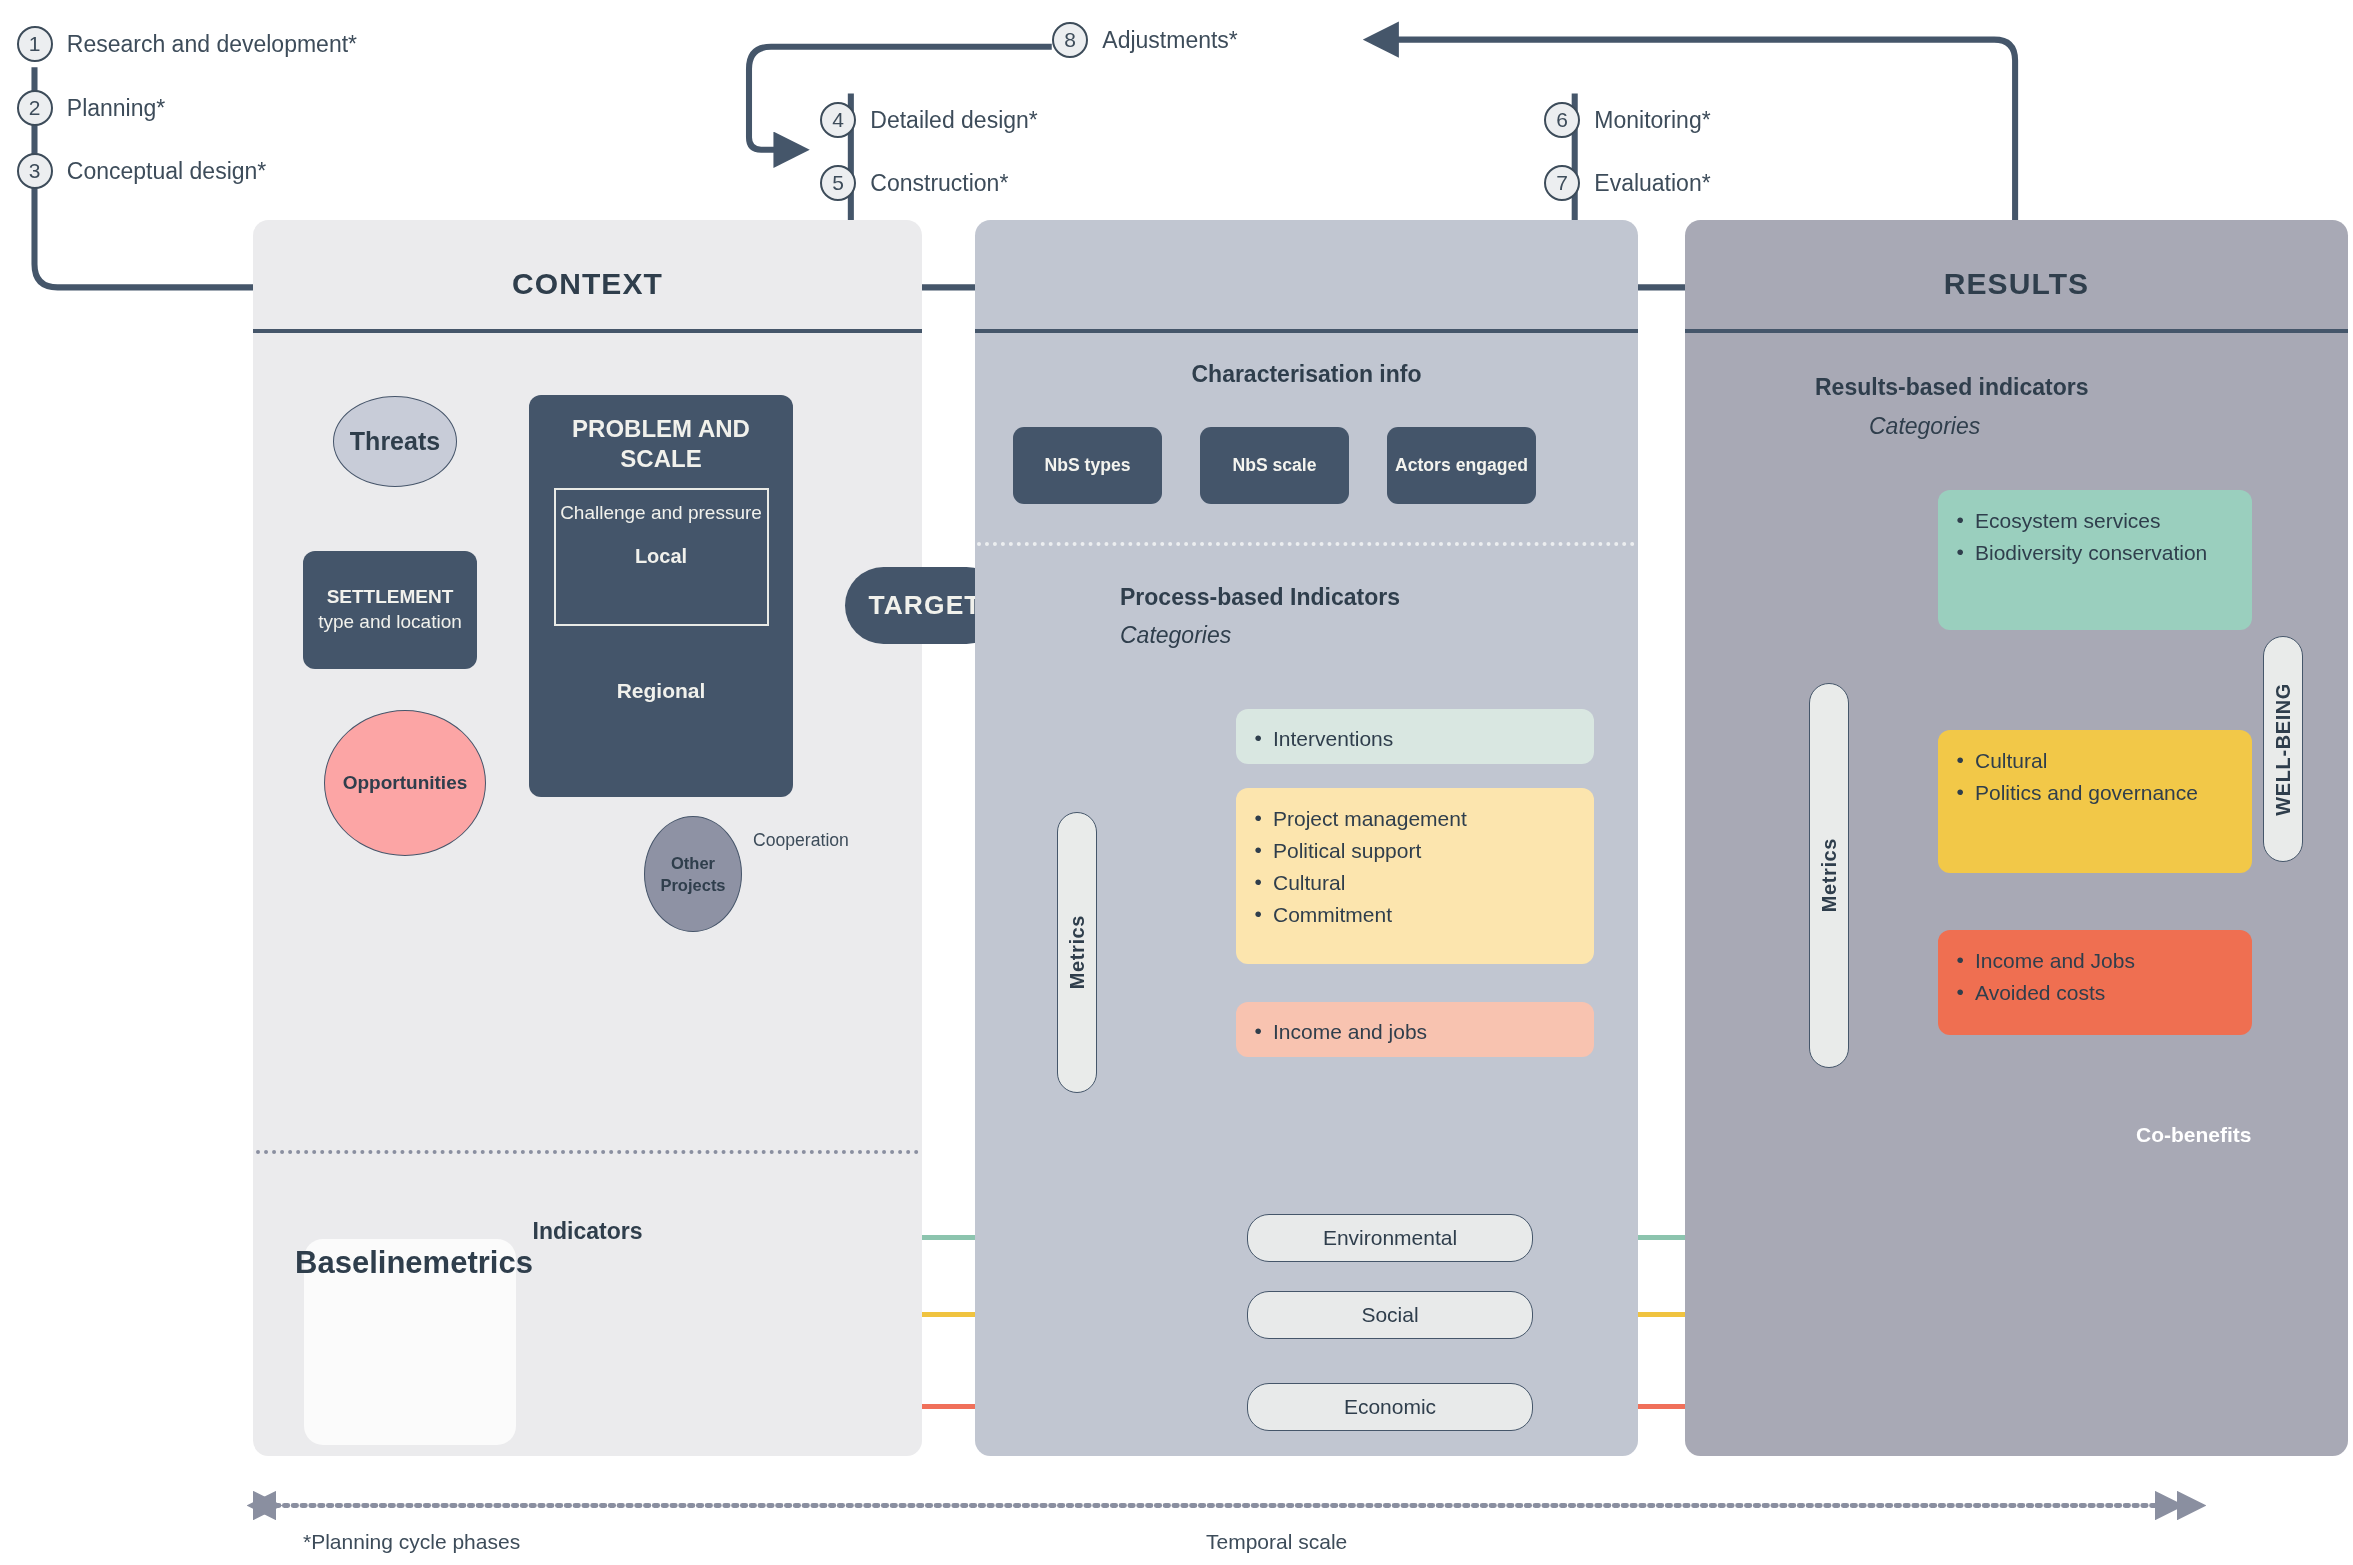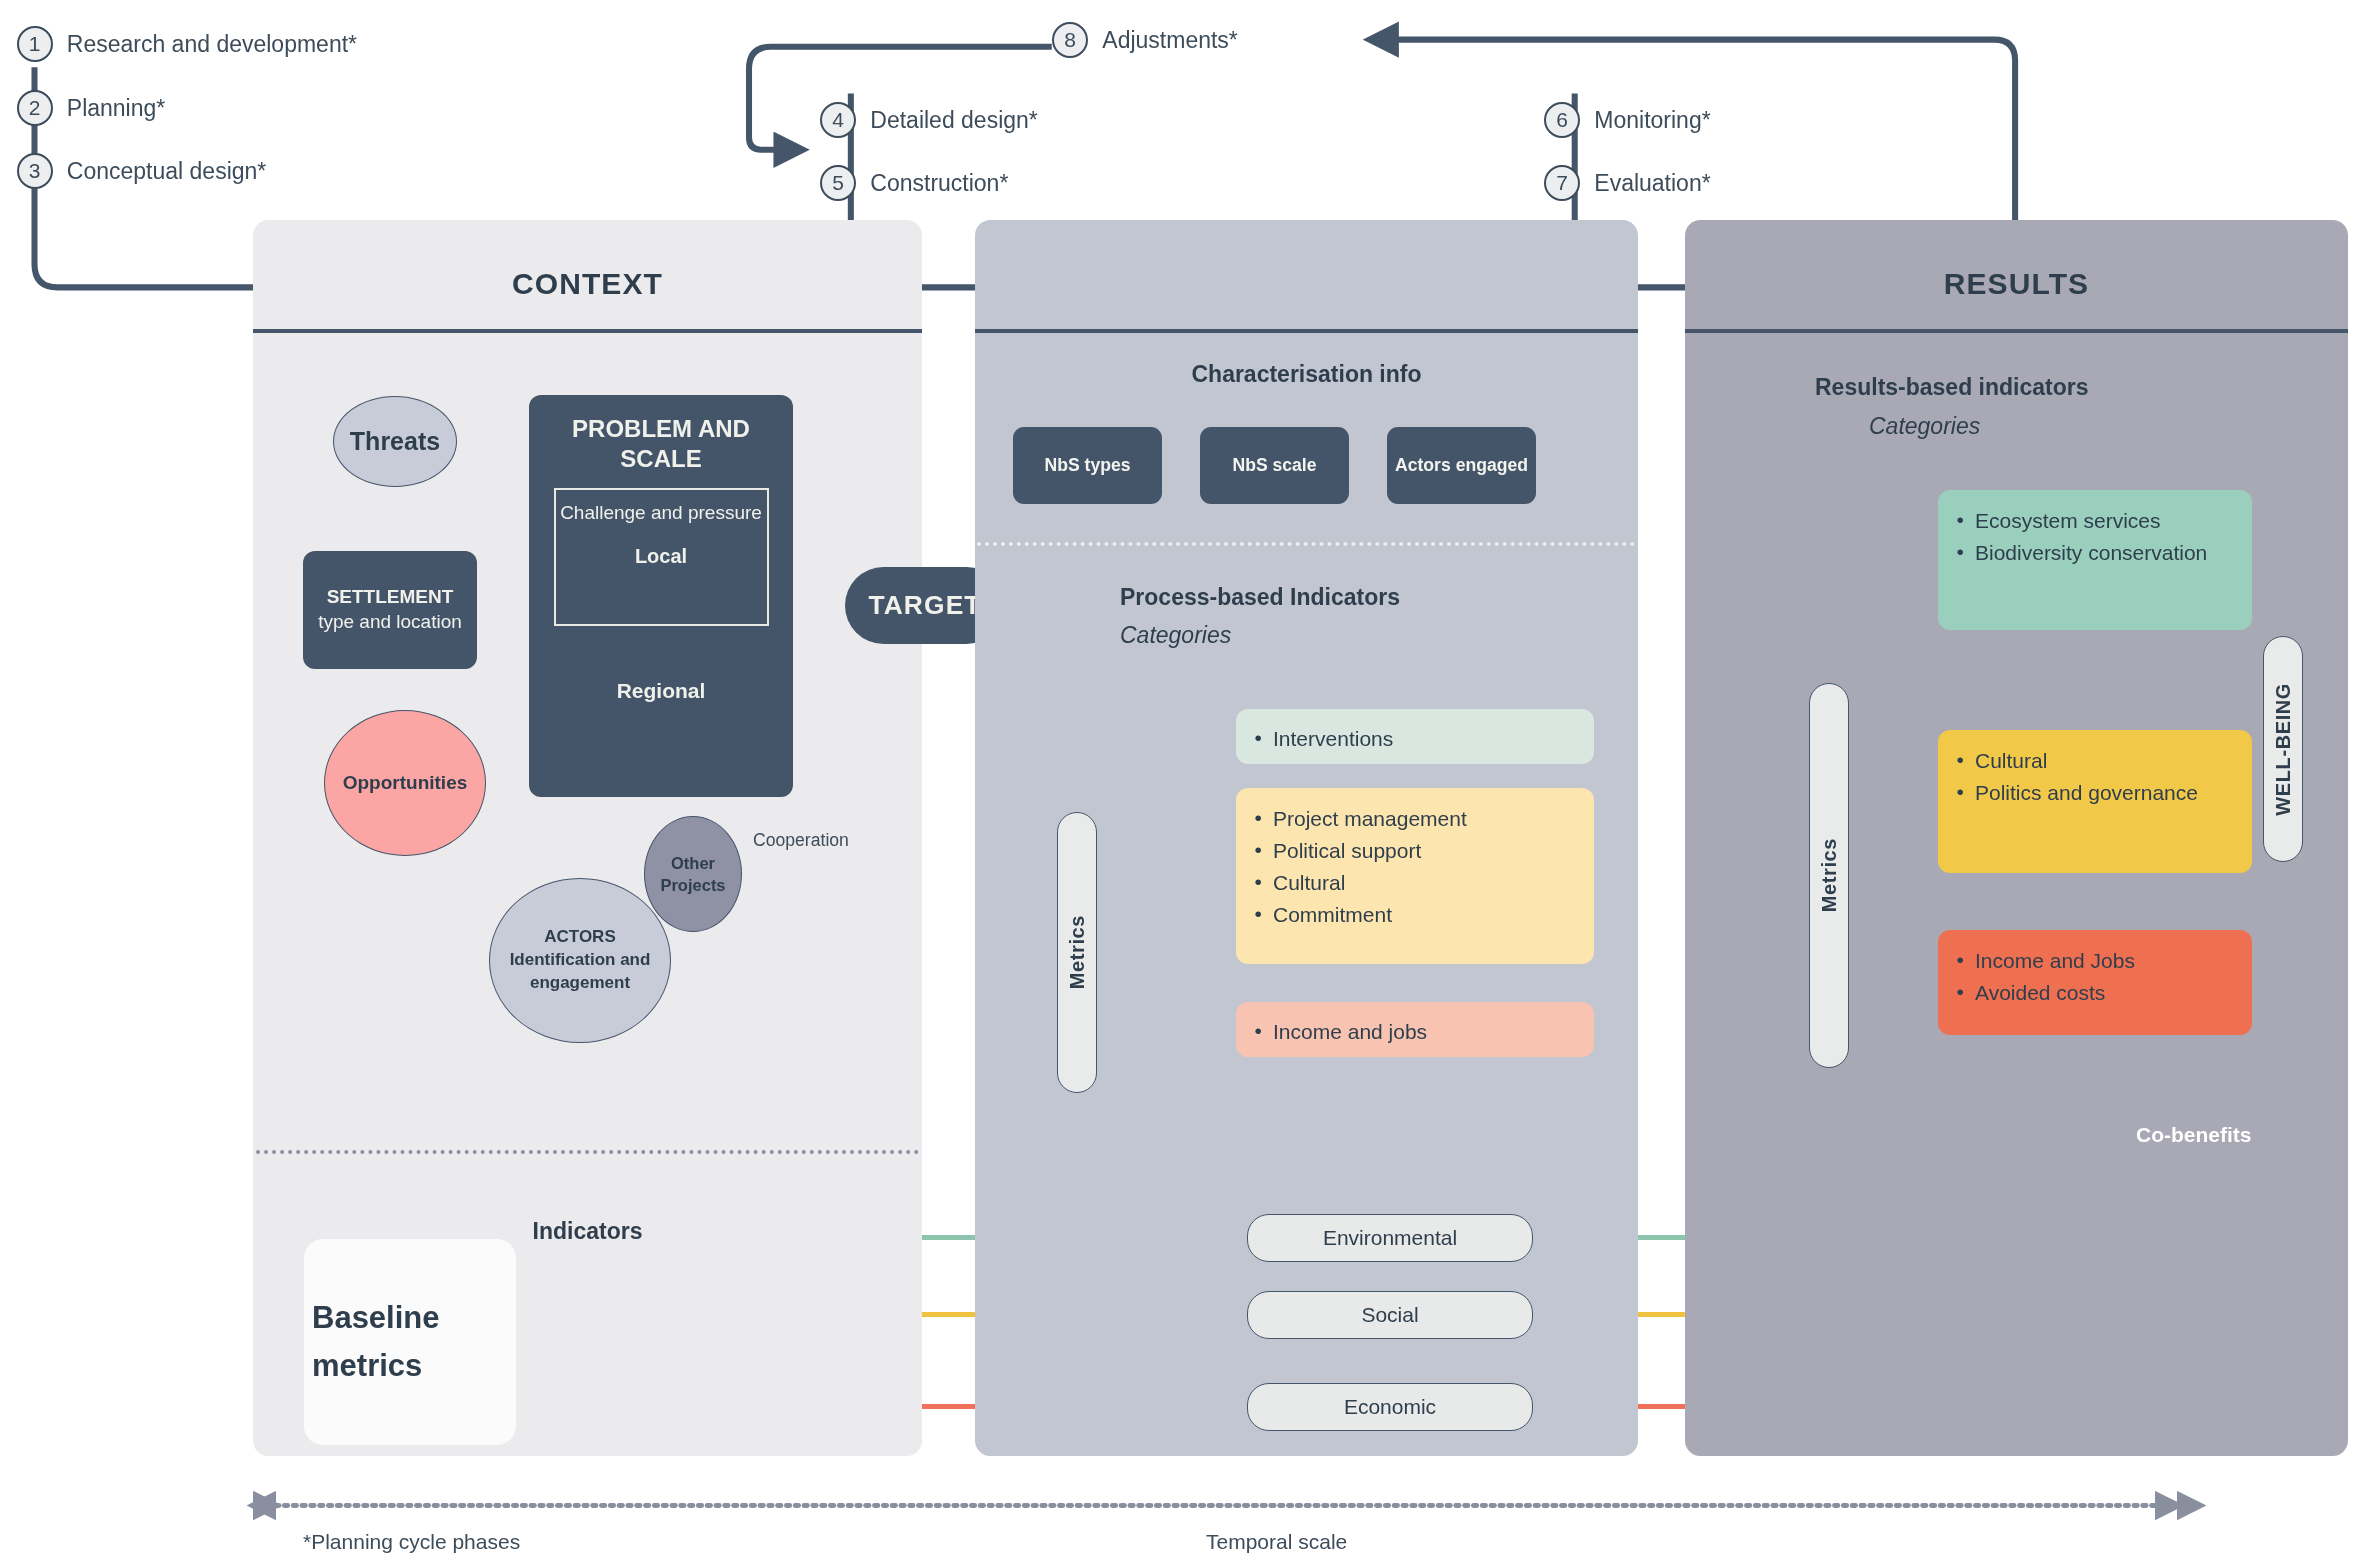--- a/index.html
+++ b/index.html
@@ -69,21 +69,21 @@
     background:#e9ebea;border:1.7px solid #45566a;border-radius:22px;
     display:flex;align-items:center;justify-content:center;box-sizing:border-box;
   }
   .vbar span{
     writing-mode:vertical-rl;transform:rotate(180deg);
     font-size:20px;font-weight:bold;color:#2f3e4c;letter-spacing:0.6px;
   }
 
   .baseline-card{
     background:#fbfbfb;border-radius:19px;
-    display:flex;flex-direction:column;align-items:flex-start;justify-content:center;
+    display:flex;flex-direction:row;align-items:flex-start;justify-content:center;
     box-sizing:border-box;padding-left:8px;
   }
   .baseline-card div{font-size:31px;font-weight:bold;color:#2f3e4c;line-height:1.55;}
 
   .caption{font-size:21px;color:#3d4c5a;}
   .small-lbl{font-size:17.6px;color:#3d4c5a;}
   .cobenefit{font-size:21px;font-weight:bold;color:#ffffff;}
   svg{position:absolute;top:0;left:0;overflow:visible;}
 </style>
 </head>
@@ -244,24 +244,20 @@
       <div style="font-size:19px;font-weight:normal;line-height:1.25;">Challenge and pressure</div>
       <div style="font-size:20px;font-weight:bold;margin-top:20px;text-align:right;">Local</div>
     </div>
     <div style="font-size:21px;font-weight:bold;margin-top:53px;">Regional</div>
   </div>
 
   <div class="abs dark-box" style="left:845px;top:567px;width:160px;height:77px;font-size:26.4px;letter-spacing:1.1px;border-radius:39px;">TARGET</div>
 
   <div class="abs ellipse" style="left:644px;top:816px;width:98px;height:116px;background:#8e92a4;font-size:16.5px;">Other Projects</div>
 
-  <div class="abs ellipse" style="left:489px;top:878px;width:182px;height:165px;background:#c8ccd8;font-size:17px;flex-direction:column;padding:0 8.8px;">
-    <div>ACTORS</div>
-    <div>Identification and engagement</div>
-  </div>
 
   <div class="abs small-lbl" style="left:753px;top:830px;">Cooperation</div>
 
   <div class="abs" style="left:256px;top:1150px;width:663px;height:0;border-top:4.4px dotted #8a8fa0;"></div>
 
   <div class="abs sub-title" style="left:253px;top:1218px;width:669px;">Indicators</div>
 
   <div class="abs baseline-card" style="left:304px;top:1239px;width:212px;height:206px;">
     <div>Baseline</div>
     <div>metrics</div>

